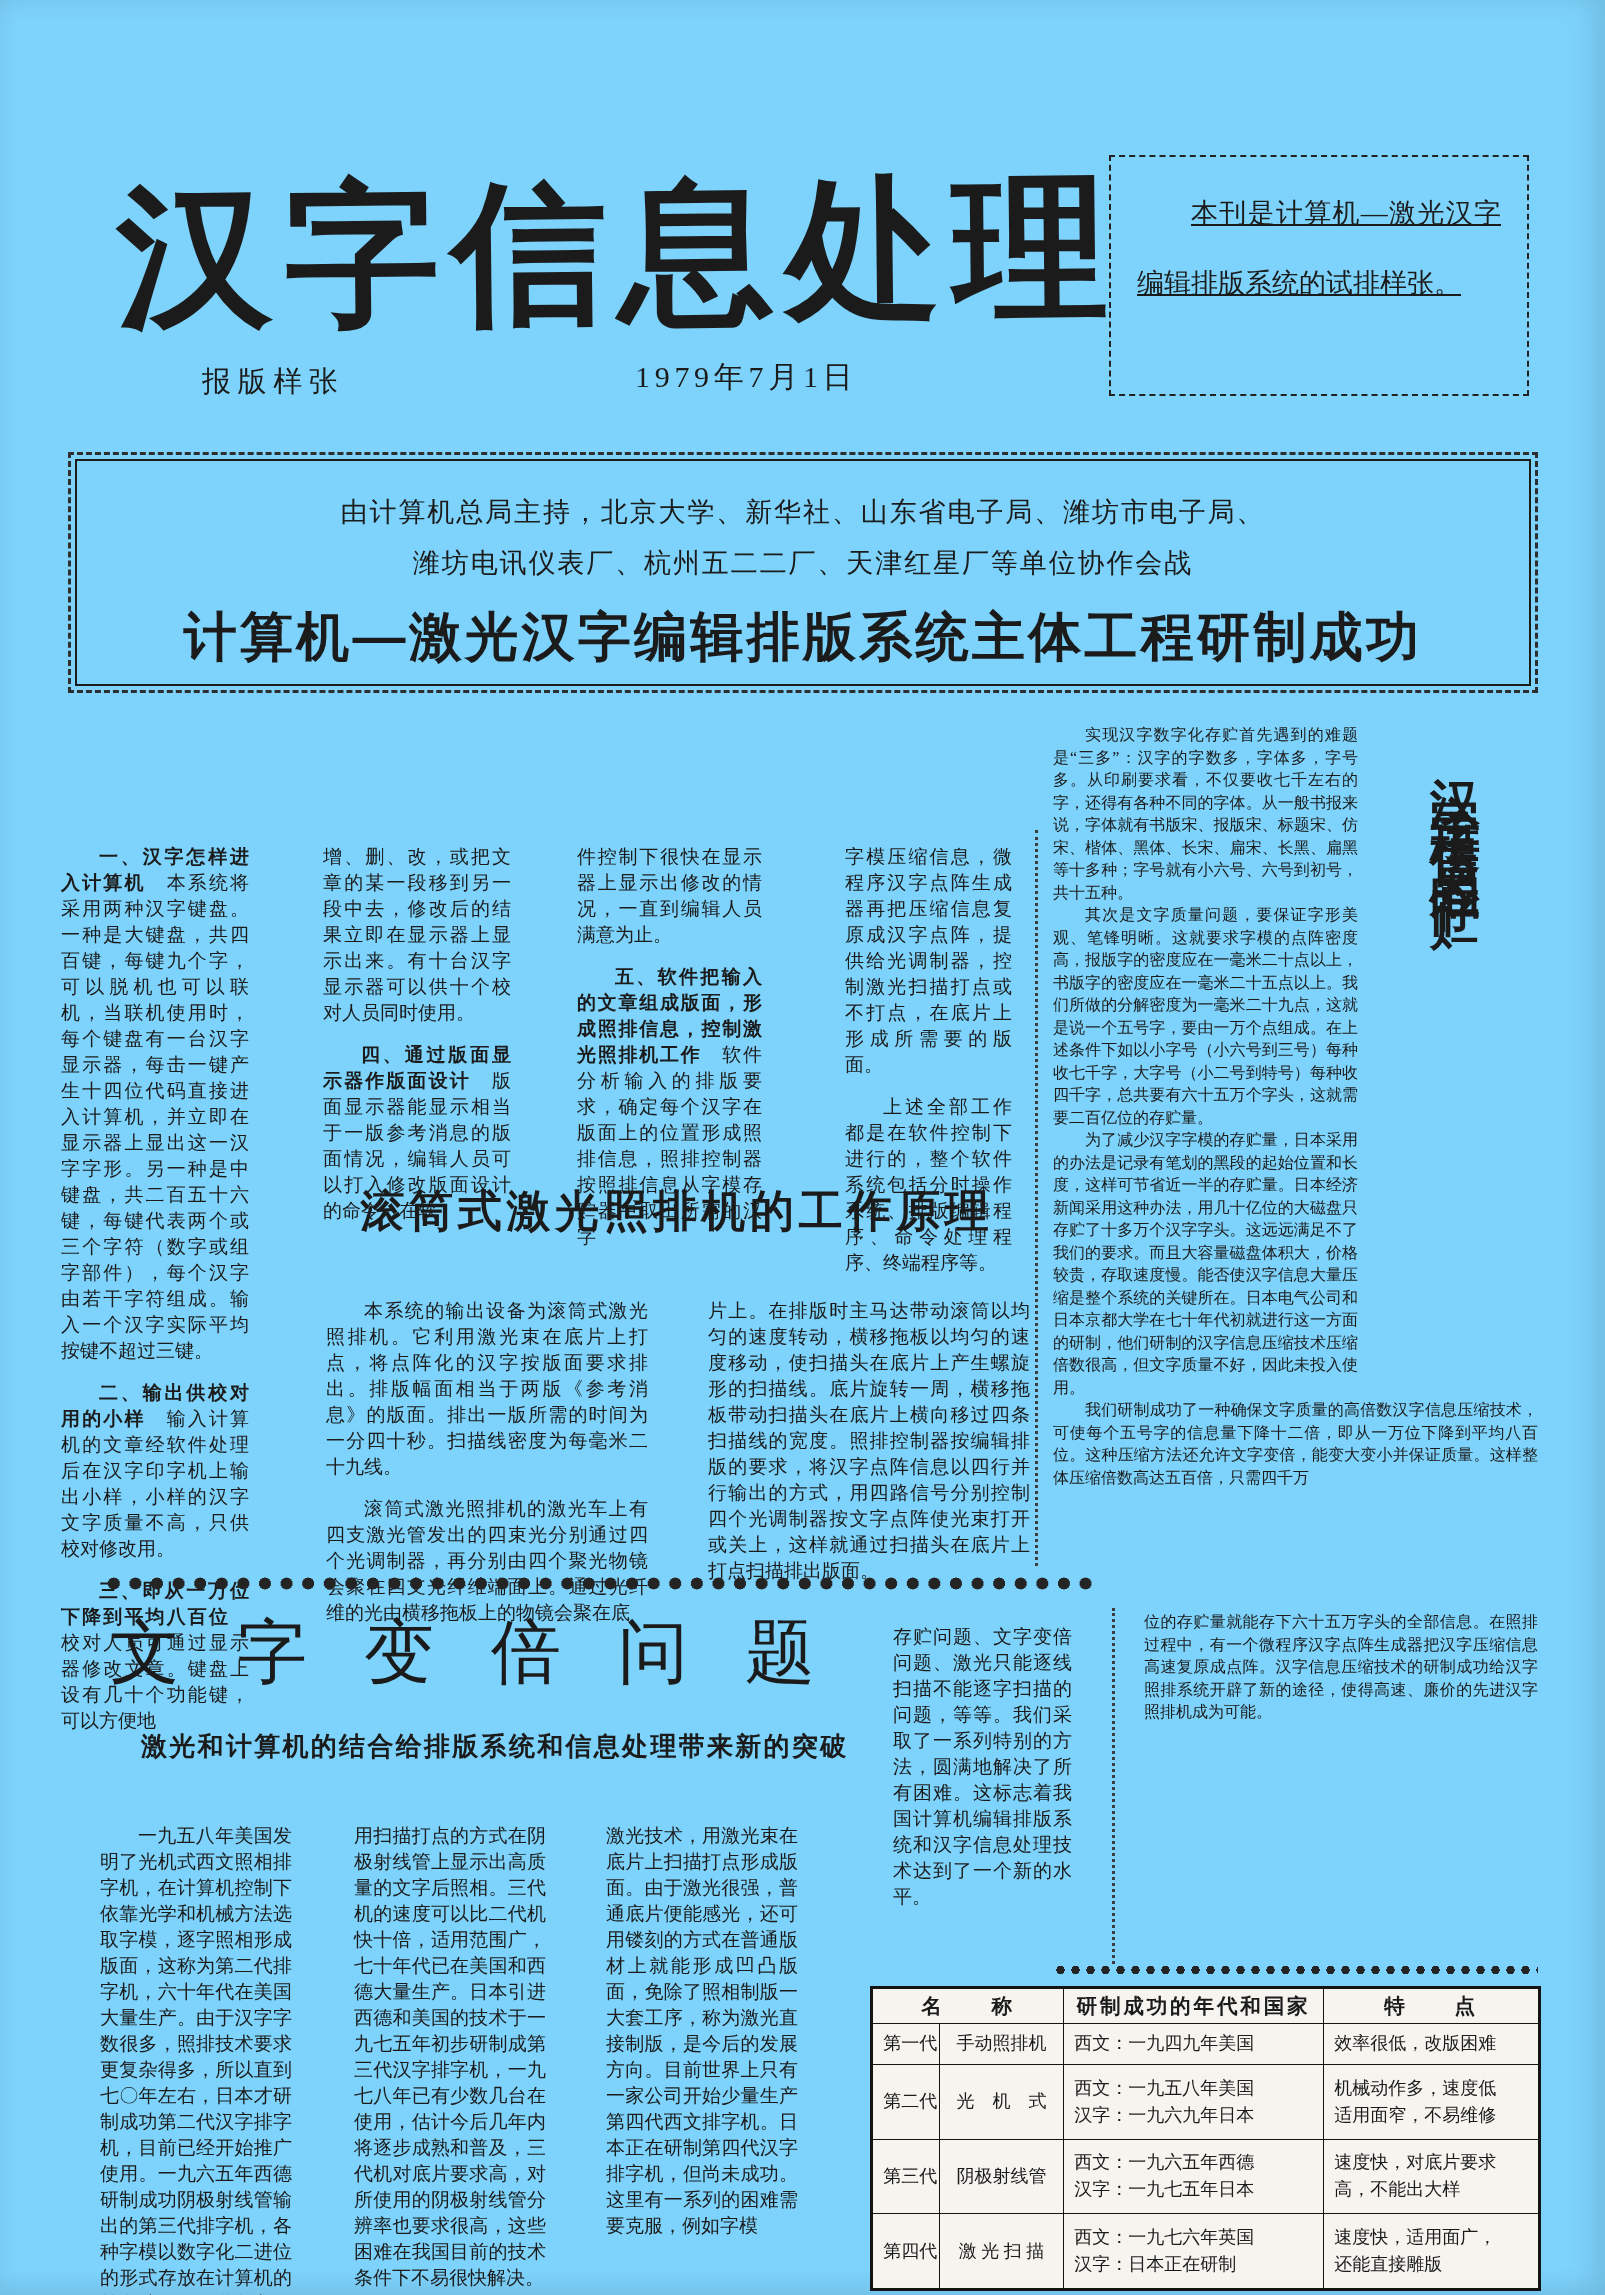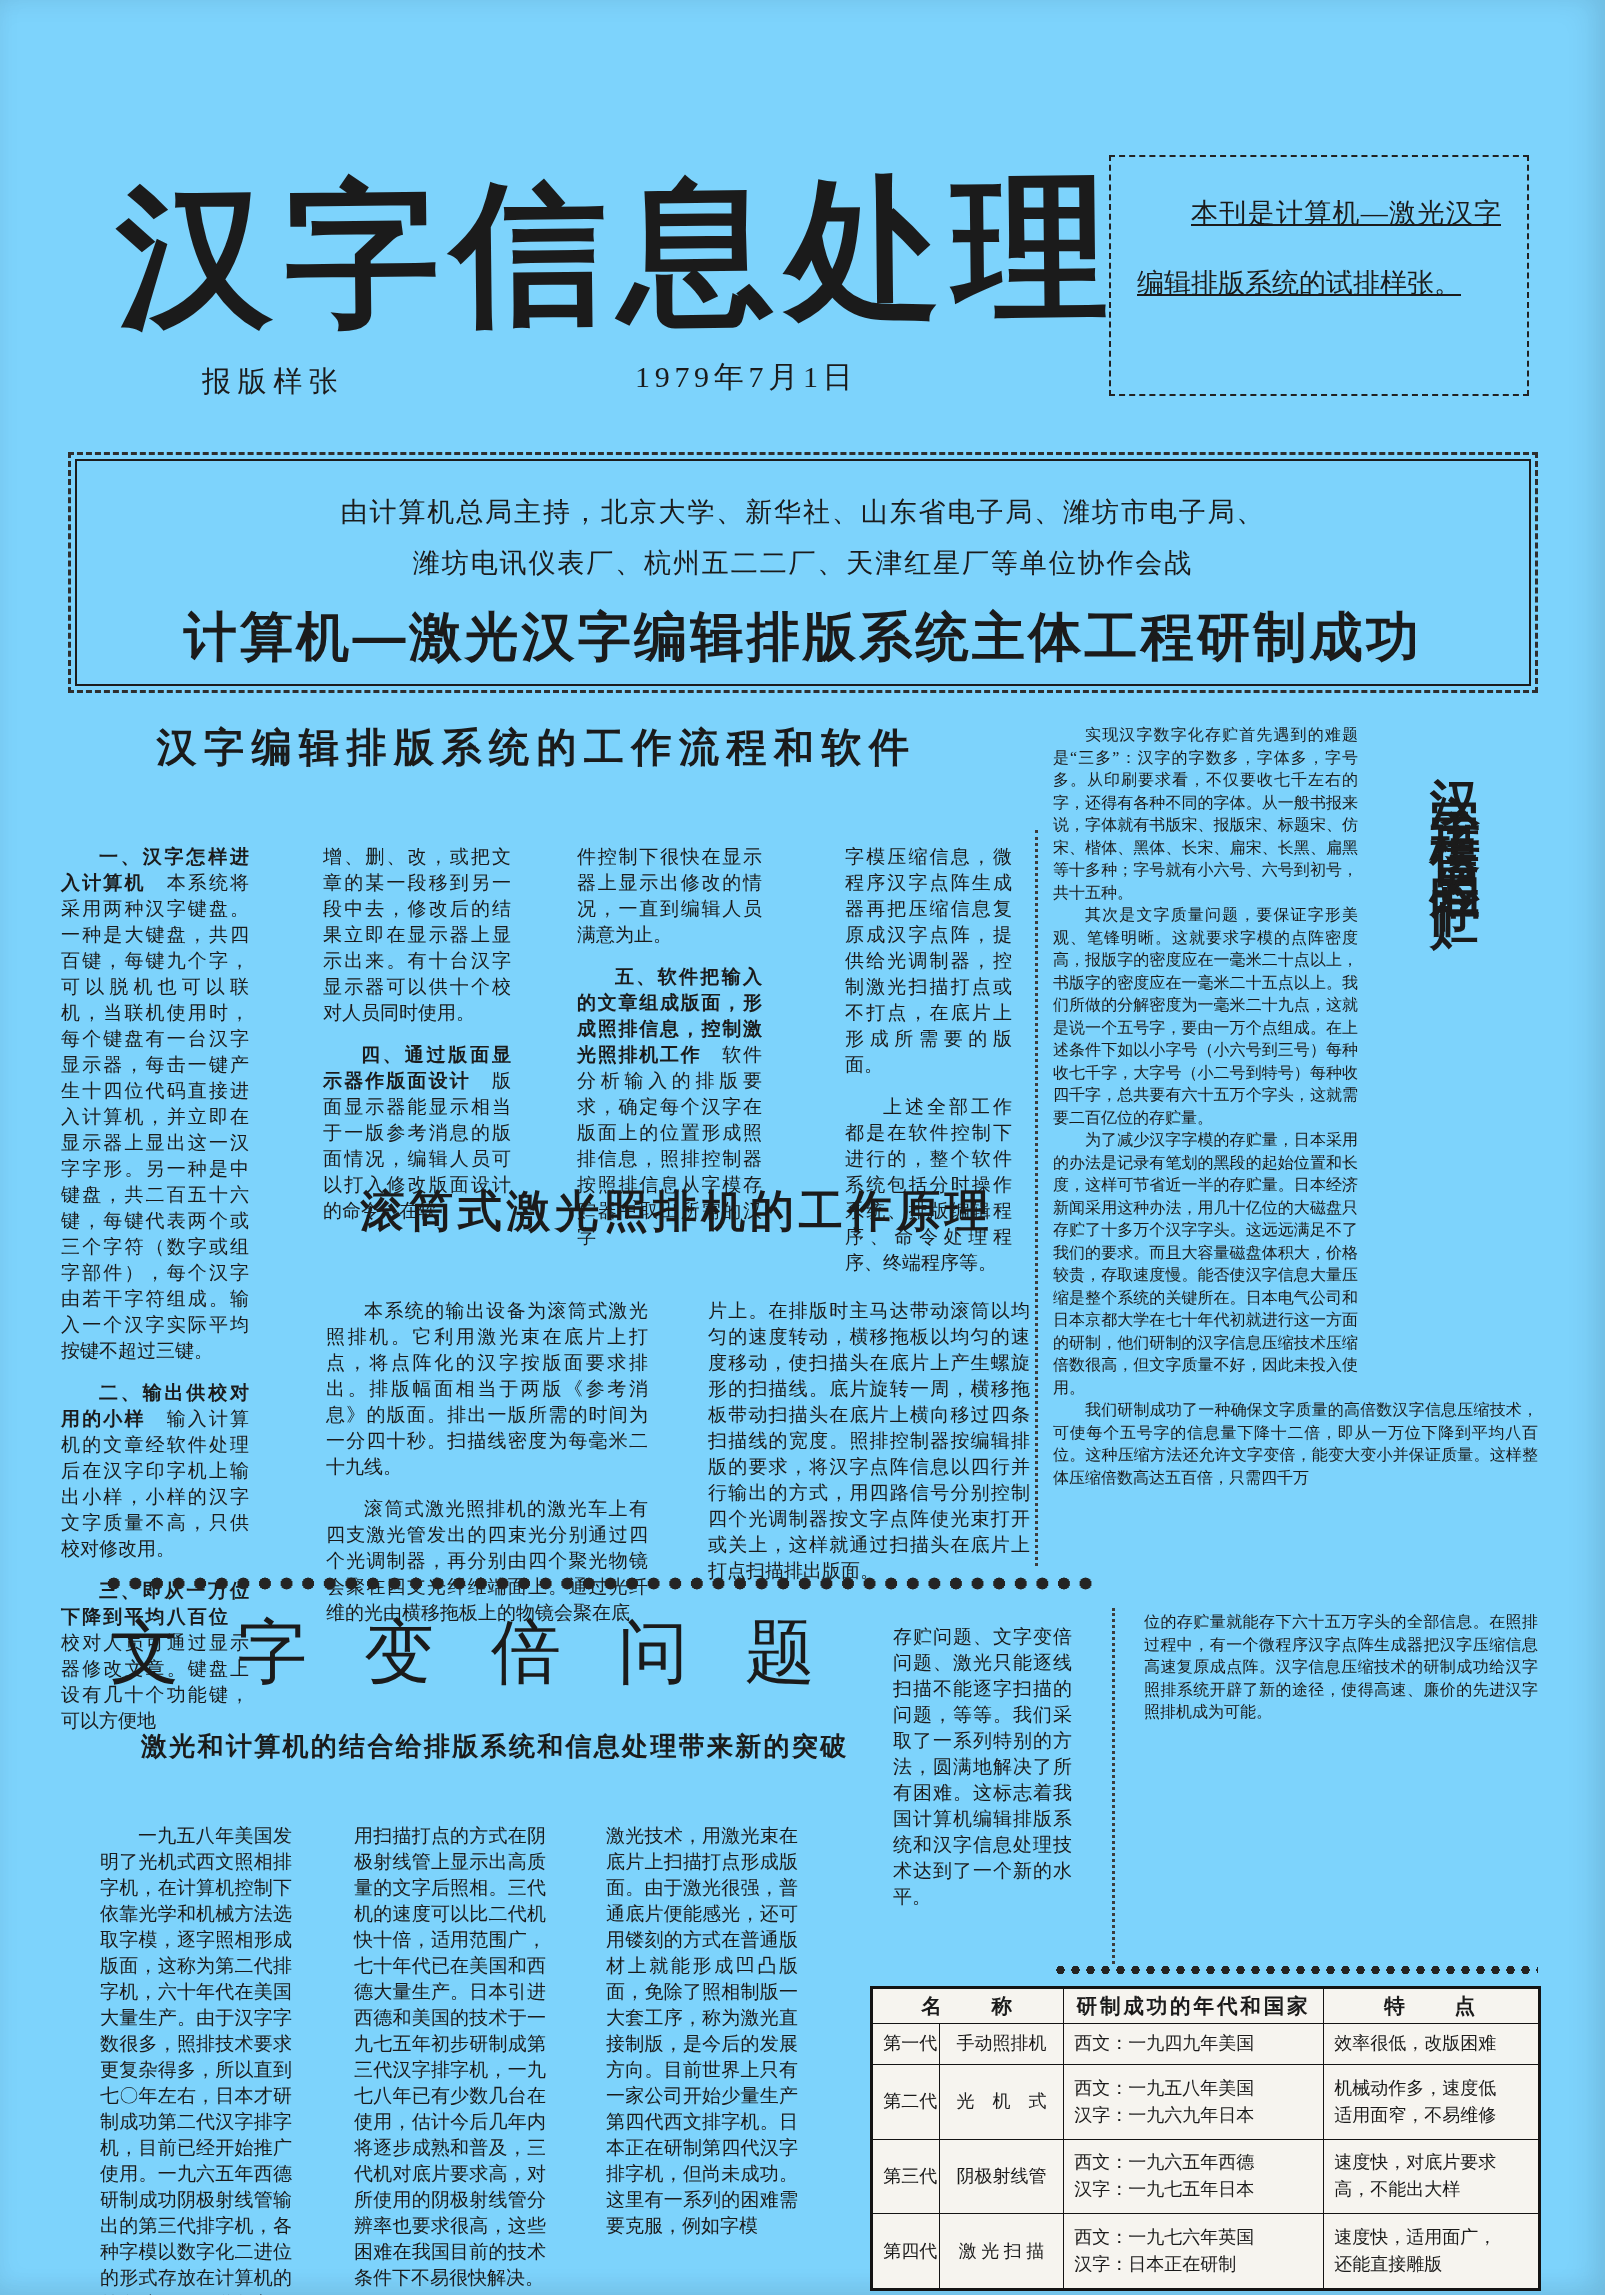--- a/index.html
+++ b/index.html
@@ -96,21 +96,20 @@
   <div class="abs info-box" style="left:1109px; top:155px; width:420px; height:241px;">
     <span>本刊是计算机—激光汉字编辑排版系统的试排样张。</span>
   </div>
 
   <div class="abs banner-box" style="left:75px; top:459px; width:1456px; height:227px;">
     <div class="banner-line">由计算机总局主持，北京大学、新华社、山东省电子局、潍坊市电子局、</div>
     <div class="banner-line">潍坊电讯仪表厂、杭州五二二厂、天津红星厂等单位协作会战</div>
     <div class="banner-headline">计算机—激光汉字编辑排版系统主体工程研制成功</div>
   </div>
 
-  <div class="abs h-art1" style="left:117px; top:720px; width:839px;">汉字编辑排版系统的工作流程和软件</div>
 
   <div class="abs body-lg" style="left:45px;  top:828px; width:220px; height:764px;">
       <p><b>一、汉字怎样进入计算机</b>　本系统将采用两种汉字键盘。一种是大键盘，共四百键，每键九个字，可以脱机也可以联机，当联机使用时，每个键盘有一台汉字显示器，每击一键产生十四位代码直接进入计算机，并立即在显示器上显出这一汉字字形。另一种是中键盘，共二百五十六键，每键代表两个或三个字符（数字或组字部件），每个汉字由若干字符组成。输入一个汉字实际平均按键不超过三键。</p>
       <p><b>二、输出供校对用的小样</b>　输入计算机的文章经软件处理后在汉字印字机上输出小样，小样的汉字文字质量不高，只供校对修改用。</p>
       <p><b>三、即从一万位下降到平均八百位</b>　校对人员可通过显示器修改文章。键盘上设有几十个功能键，可以方便地</p>
     </div>
   <div class="abs body-lg" style="left:307px; top:828px; width:220px; height:342px;">
       <p class="cont">增、删、改，或把文章的某一段移到另一段中去，修改后的结果立即在显示器上显示出来。有十台汉字显示器可以供十个校对人员同时使用。</p>
       <p><b>四、通过版面显示器作版面设计</b>　版面显示器能显示相当于一版参考消息的版面情况，编辑人员可以打入修改版面设计的命令，在软</p>
     </div>

